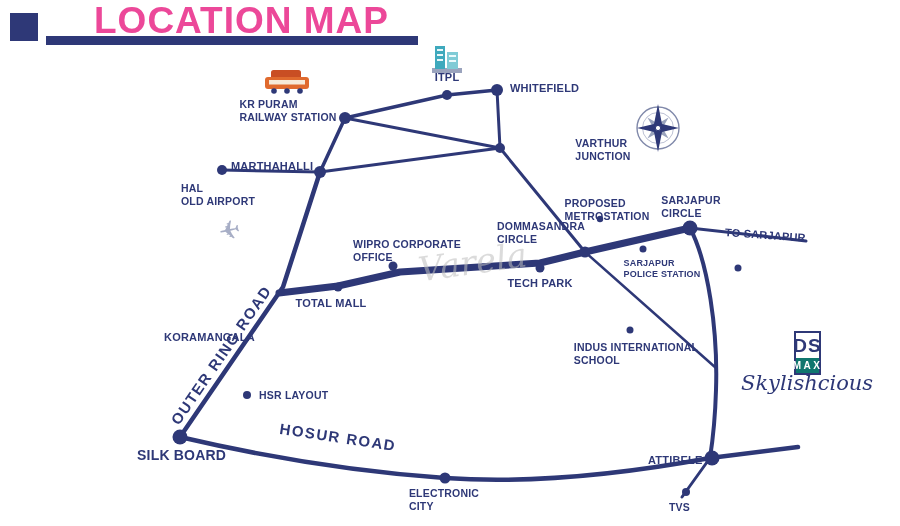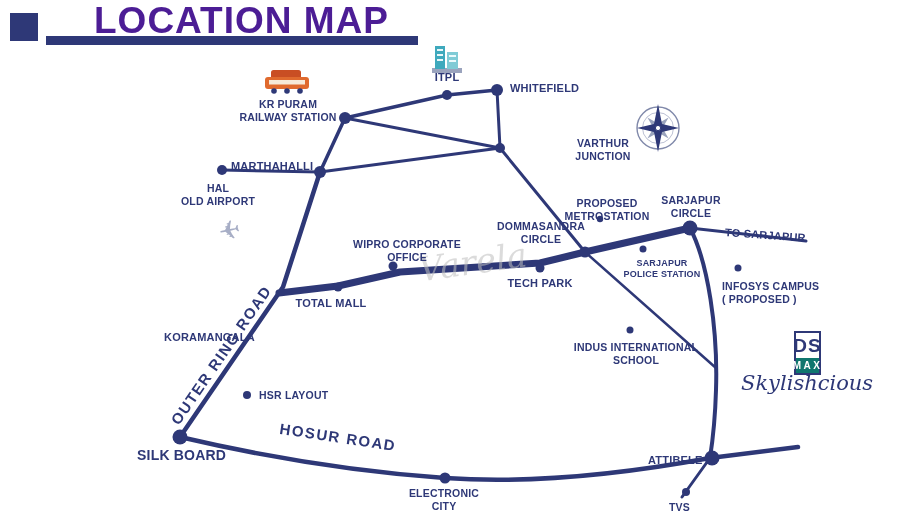--- a/index.html
+++ b/index.html
@@ -3,29 +3,29 @@
 <meta charset="utf-8">
 <style>
   * { margin:0; padding:0; box-sizing:border-box; }
   html,body { background:#ffffff; }
   body { font-family:"Liberation Sans", sans-serif; }
   .stage { position:relative; width:900px; height:526px; background:#fff; overflow:hidden; }
 
   
   .title-square { position:absolute; left:10px; top:13px; width:28px; height:28px; background:#2e3877; }
   .page-title { position:absolute; left:94px; top:0px; font-size:37px; font-weight:700;
-                letter-spacing:1px; color:#4c1d95; }
+                letter-spacing:1px; color:#ec4899; }
   .title-bar { position:absolute; left:46px; top:36px; width:372px; height:9px; background:#2e3877; }
 
   svg.map { position:absolute; left:0; top:0; width:900px; height:526px; }
 
   
   .lbl { position:absolute; color:#2e3877; font-size:10.5px; font-weight:700;
          line-height:1.2; letter-spacing:.2px; white-space:pre-line; transform-origin:left center; }
-  .lbl.c { transform:translateX(-50%); text-align:center; }
+  .lbl.c { transform:translateX(-50%); }
   .road-label { position:absolute; color:#2e3877; font-weight:700; font-size:15px;
                 letter-spacing:1.5px; white-space:nowrap; }
 
   .watermark { position:absolute; left:418px; top:242px; font-family:"DejaVu Serif", serif;
                font-style:italic; font-size:34px; color:#bfbfbf; opacity:.55;
                transform:rotate(-8deg); pointer-events:none; }
 
   
   .logo { position:absolute; left:794px; top:331px; width:27px; height:44px;
           border:2px solid #2e3877; background:#fff; display:flex; flex-direction:column; }
@@ -131,22 +131,20 @@
   <div class="lbl c" style="left:691px; top:194px;">SARJAPUR
 CIRCLE</div>
   <div class="lbl" style="left:725px; top:226px; font-size:11px; transform:rotate(4deg);">TO SARJAPUR</div>
   <div class="lbl c" style="left:541px; top:220px;">DOMMASANDRA
 CIRCLE</div>
   <div class="lbl c" style="left:407px; top:238px;">WIPRO CORPORATE
 OFFICE</div>
   <div class="lbl c" style="left:540px; top:277px; font-size:11px;">TECH PARK</div>
   <div class="lbl c" style="left:662px; top:258px; font-size:9px;">SARJAPUR
 POLICE STATION</div>
-  <div class="lbl" style="left:722px; top:280px;">INFOSYS CAMPUS
-( PROPOSED )</div>
   <div class="lbl c" style="left:331px; top:297px; font-size:11px;">TOTAL MALL</div>
   <div class="lbl" style="left:120px; top:331px; font-size:11px;padding-left:44px;">KORAMANGALA</div>
   <div class="lbl c" style="left:636px; top:341px;">INDUS INTERNATIONAL
 SCHOOL</div>
   <div class="lbl" style="left:259px; top:389px;">HSR LAYOUT</div>
   <div class="lbl" style="left:137px; top:447px; font-size:14px;">SILK BOARD</div>
   <div class="lbl c" style="left:444px; top:487px;">ELECTRONIC
 CITY</div>
   <div class="lbl" style="left:648px; top:454px; font-size:11px;">ATTIBELE</div>
   <div class="lbl" style="left:669px; top:501px;">TVS</div>

